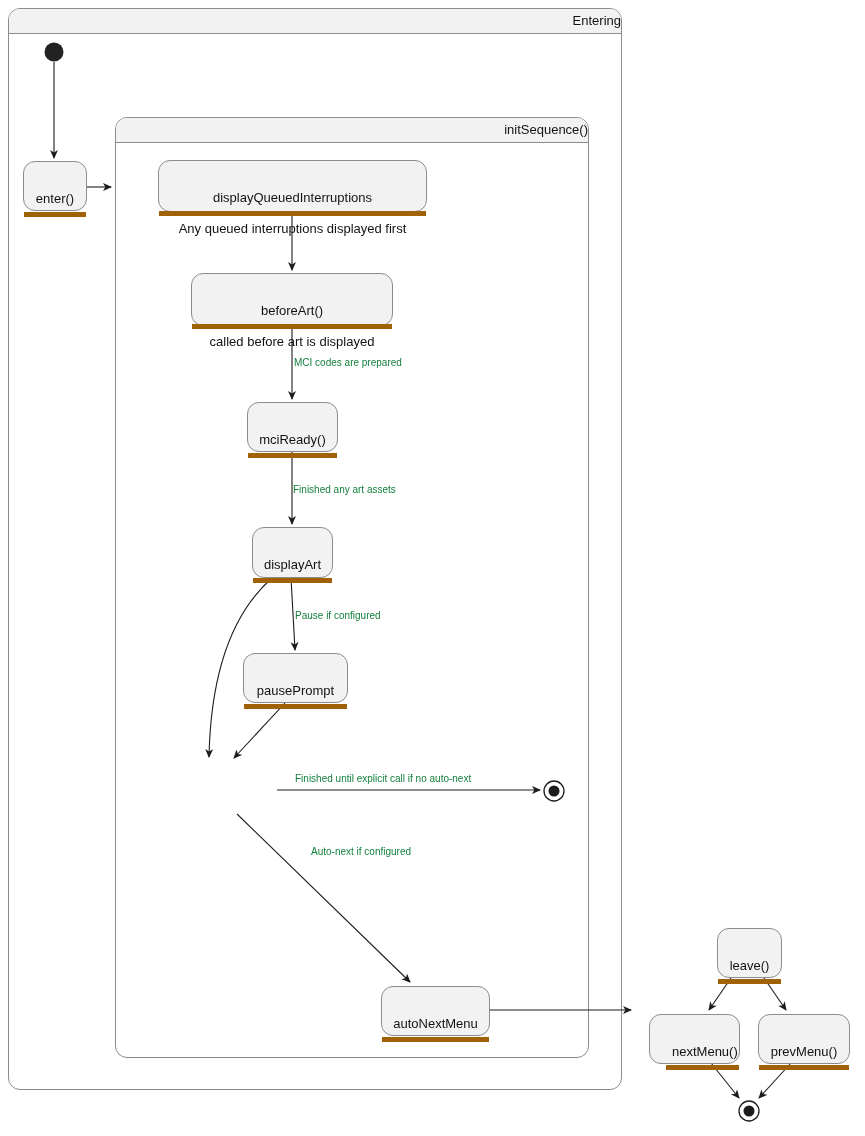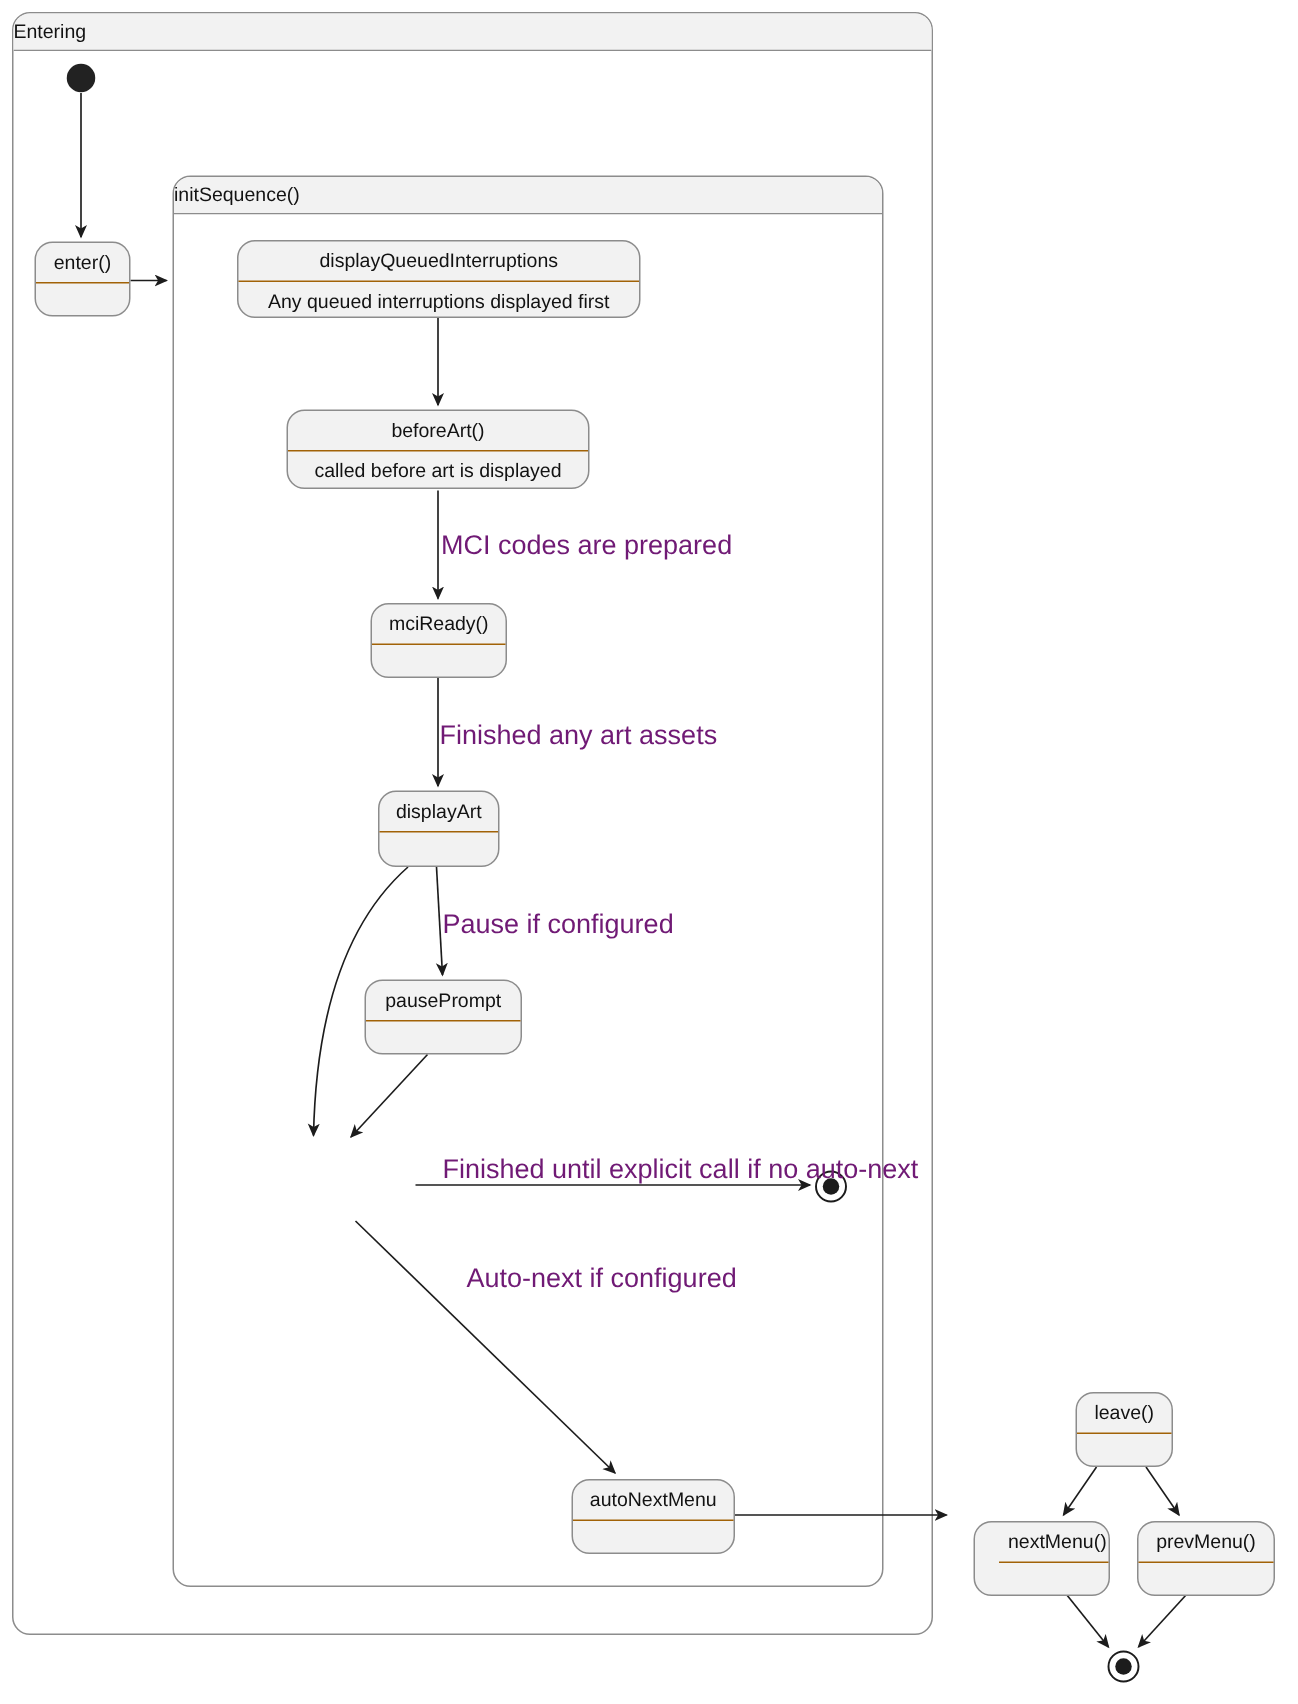--- a/index.html
+++ b/index.html
@@ -6,33 +6,33 @@
   .canvas{
     position:relative;width:865px;height:1136px;background:#ffffff;
     font-family:"Liberation Sans","DejaVu Sans",sans-serif;color:#121212;
     overflow:hidden;
   }
   .container{
     position:absolute;background:#ffffff;border:1px solid #8c8c8c;
     border-radius:12px;box-sizing:border-box;z-index:1;
   }
   .container-header{
-    height:24px;line-height:24px;text-align:left;background:#f2f2f2;
+    height:24px;line-height:24px;text-align:right;background:#f2f2f2;
     border-bottom:1px solid #8c8c8c;border-radius:11px 11px 0 0;
     font-size:13px;color:#121212;
   }
   .state{
     position:absolute;background:#f2f2f2;border:1px solid #8c8c8c;
     border-radius:12px;font-size:13px;text-align:center;
     box-sizing:border-box;z-index:3;
   }
-  .state-title{height:26px;line-height:26px;border-bottom:1px solid #a16207;padding:0 6px;white-space:nowrap;}
+  .state-title{height:26px;line-height:26px;border-bottom:5px solid #a16207;padding:0 6px;white-space:nowrap;margin-top:24px;}
   .state-body{height:21px;}
   .state-body.text{line-height:25px;padding:0 5px;white-space:nowrap;}
-  .edge-label{position:absolute;font-size:18px;line-height:14px;white-space:nowrap;z-index:4;color:#701a75;}
+  .edge-label{position:absolute;font-size:10px;line-height:14px;white-space:nowrap;z-index:4;color:#15803d;}
   svg.edges{position:absolute;left:0;top:0;z-index:2;}
 </style>
 </head>
 <body>
 
 <div class="canvas">
 
   <div class="container" style="left:8px;top:8px;width:614px;height:1082px;">
     <div class="container-header">Entering</div>
   </div>

